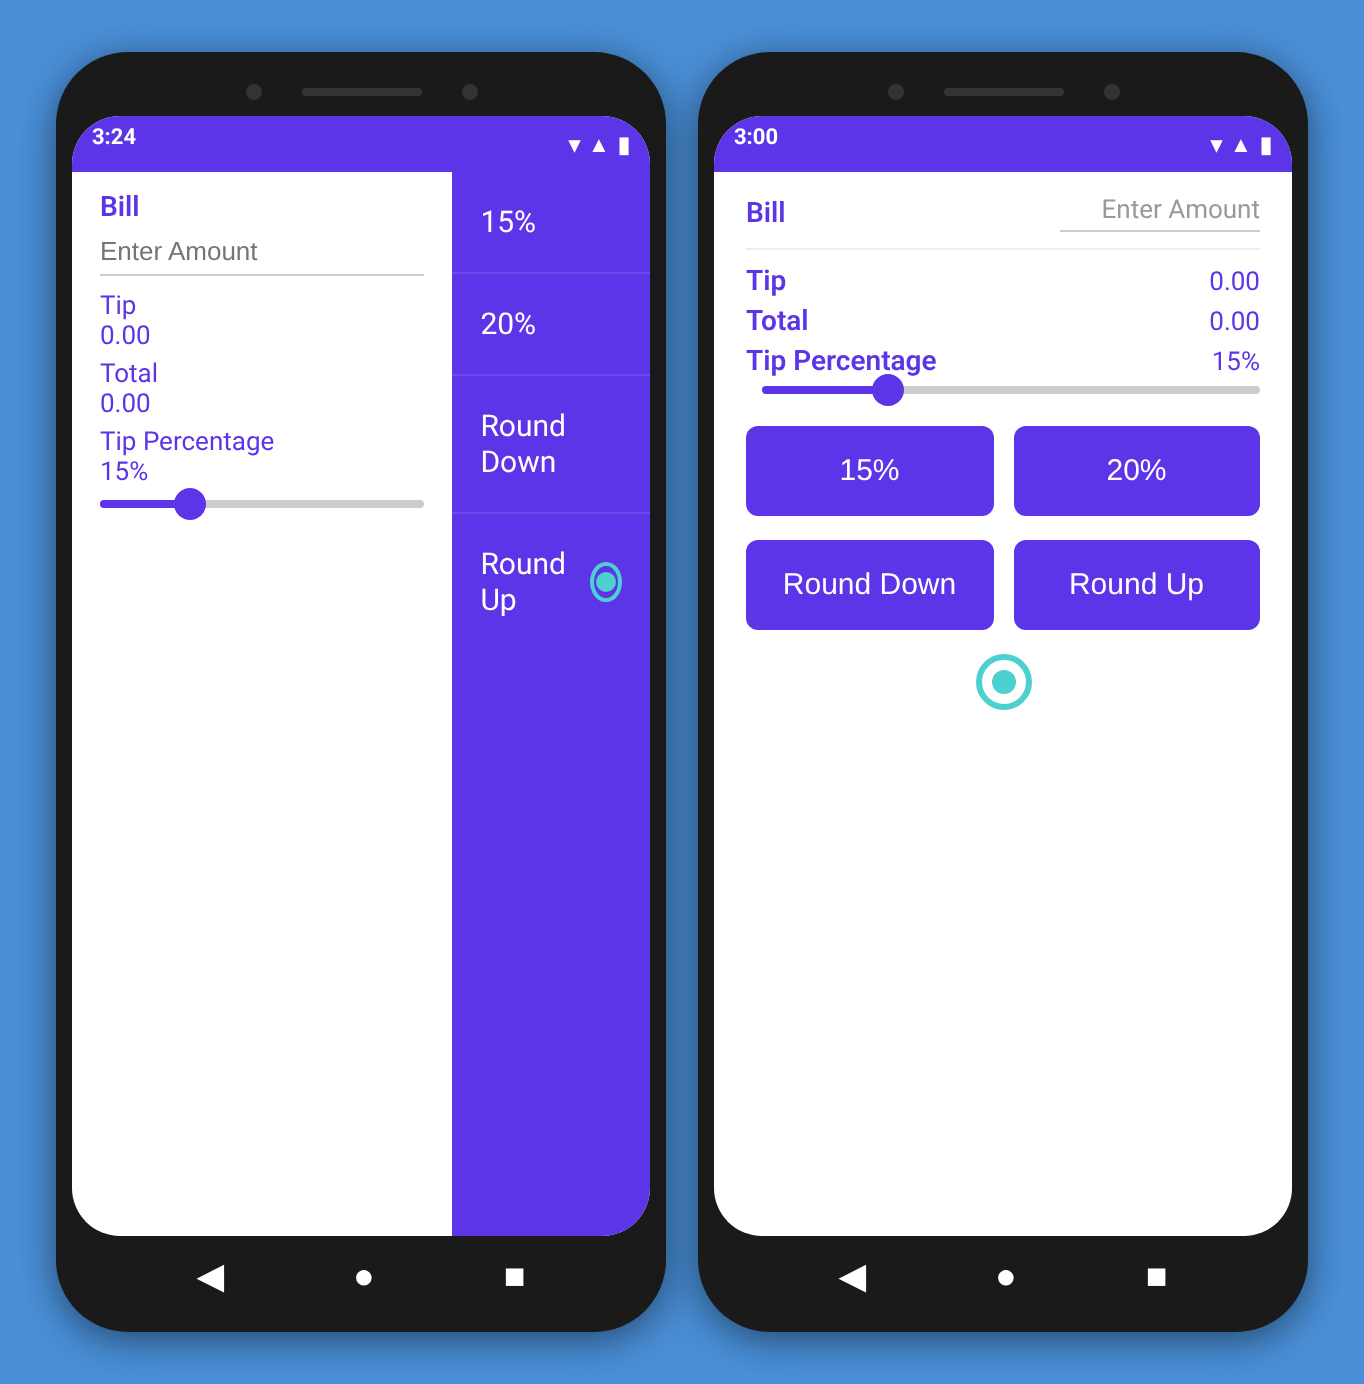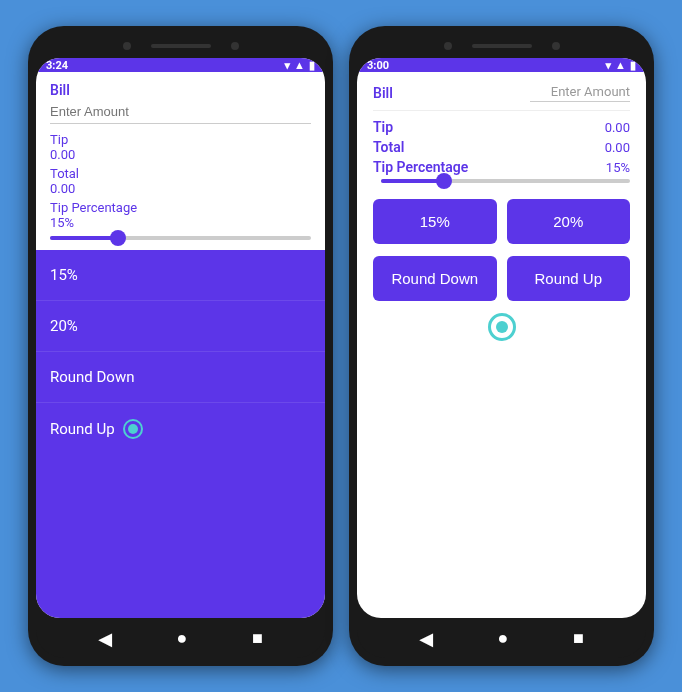--- a/index.html
+++ b/index.html
@@ -54,38 +54,37 @@
       overflow: hidden;
       display: flex;
       flex-direction: column;
     }
 
     .status-bar {
       background: #5c35e8;
       color: white;
       display: flex;
       justify-content: space-between;
-      align-items: center;
       padding: 4px 10px;
       font-size: 11px;
       font-weight: bold;
-      height: 14px;
+      height: 28px;
     }
 
     .status-icons {
       display: flex;
       gap: 4px;
       align-items: center;
     }
 
     .app-content {
       flex: 1;
       overflow: hidden;
       display: flex;
-      flex-direction: column;
+      flex-direction: row;
     }
 
     .left-form {
       padding: 10px 14px;
     }
 
     .left-bill-label {
       color: #5c35e8;
       font-size: 14px;
       font-weight: 600;

